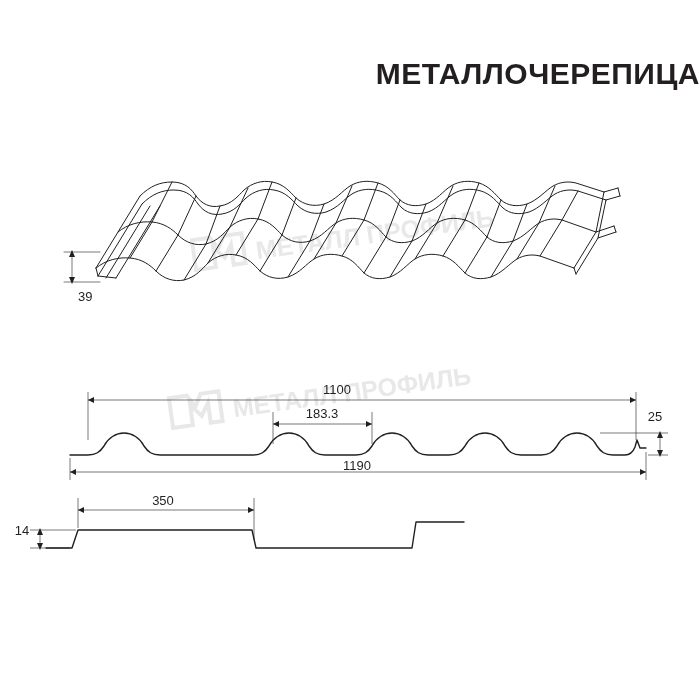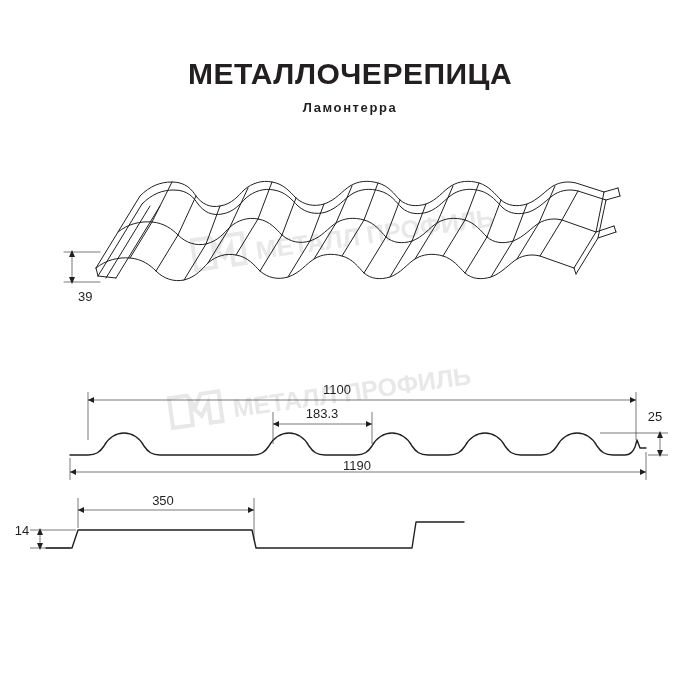--- a/index.html
+++ b/index.html
@@ -18,21 +18,21 @@
   .page {
     position: relative;
     width: 700px;
     height: 700px;
   }
   .title-block {
     position: absolute;
     left: 0;
     top: 58px;
     width: 700px;
-    text-align: center;
+    text-align: right;
   }
   .title {
     font-size: 30px;
     font-weight: bold;
     letter-spacing: 0.5px;
     color: #231f20;
     line-height: 1.05;
   }
   .subtitle {
     margin-top: 10px;
@@ -60,21 +60,20 @@
     fill: #e8e8e8;
   }
 </style>
 </head>
 <body>
 
 <div class="page">
 
   <div class="title-block">
     <div class="title">МЕТАЛЛОЧЕРЕПИЦА</div>
-    <div class="subtitle">Ламонтерра</div>
   </div>
 
   <svg class="drawing" width="700" height="700" viewBox="0 0 700 700">
 
     <g class="wm">
       <g transform="translate(195,262) rotate(-8)">
         <path d="M0,-22 L18,-22 L25,-10 L32,-22 L50,-22 L50,8 L38,8 L38,-12 L30,0 L20,-12 L20,8 L0,8 Z" fill="none" stroke="#e8e8e8" stroke-width="4"></path>
         <text x="62" y="6" font-size="25">МЕТАЛЛ ПРОФИЛЬ</text>
       </g>
     </g>

